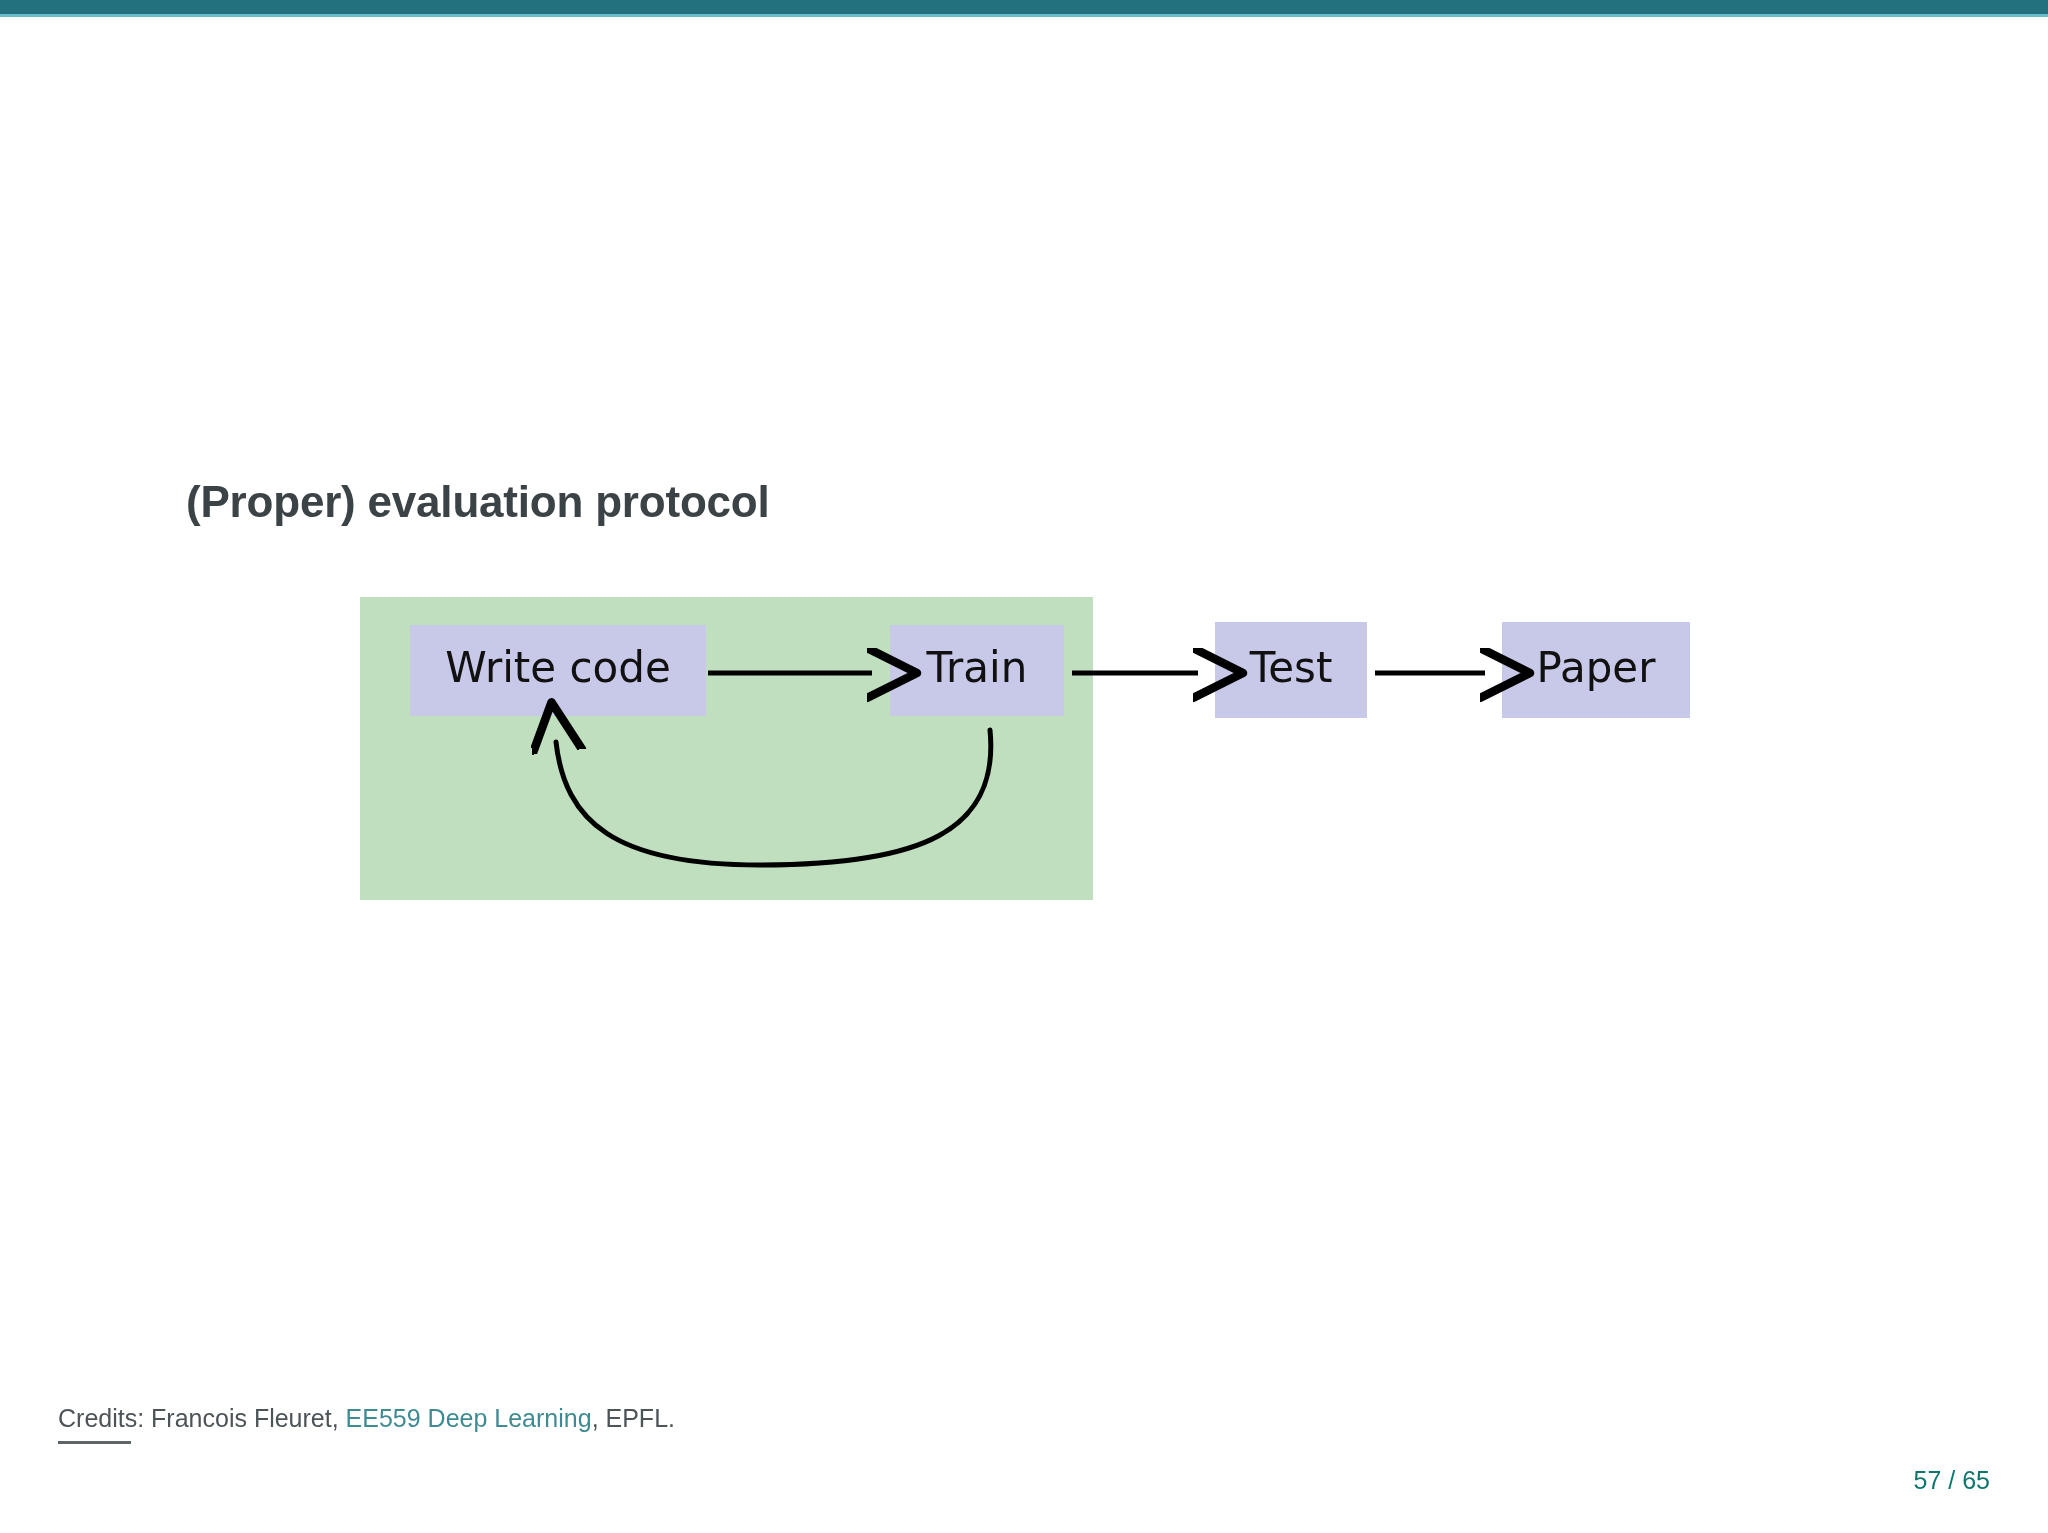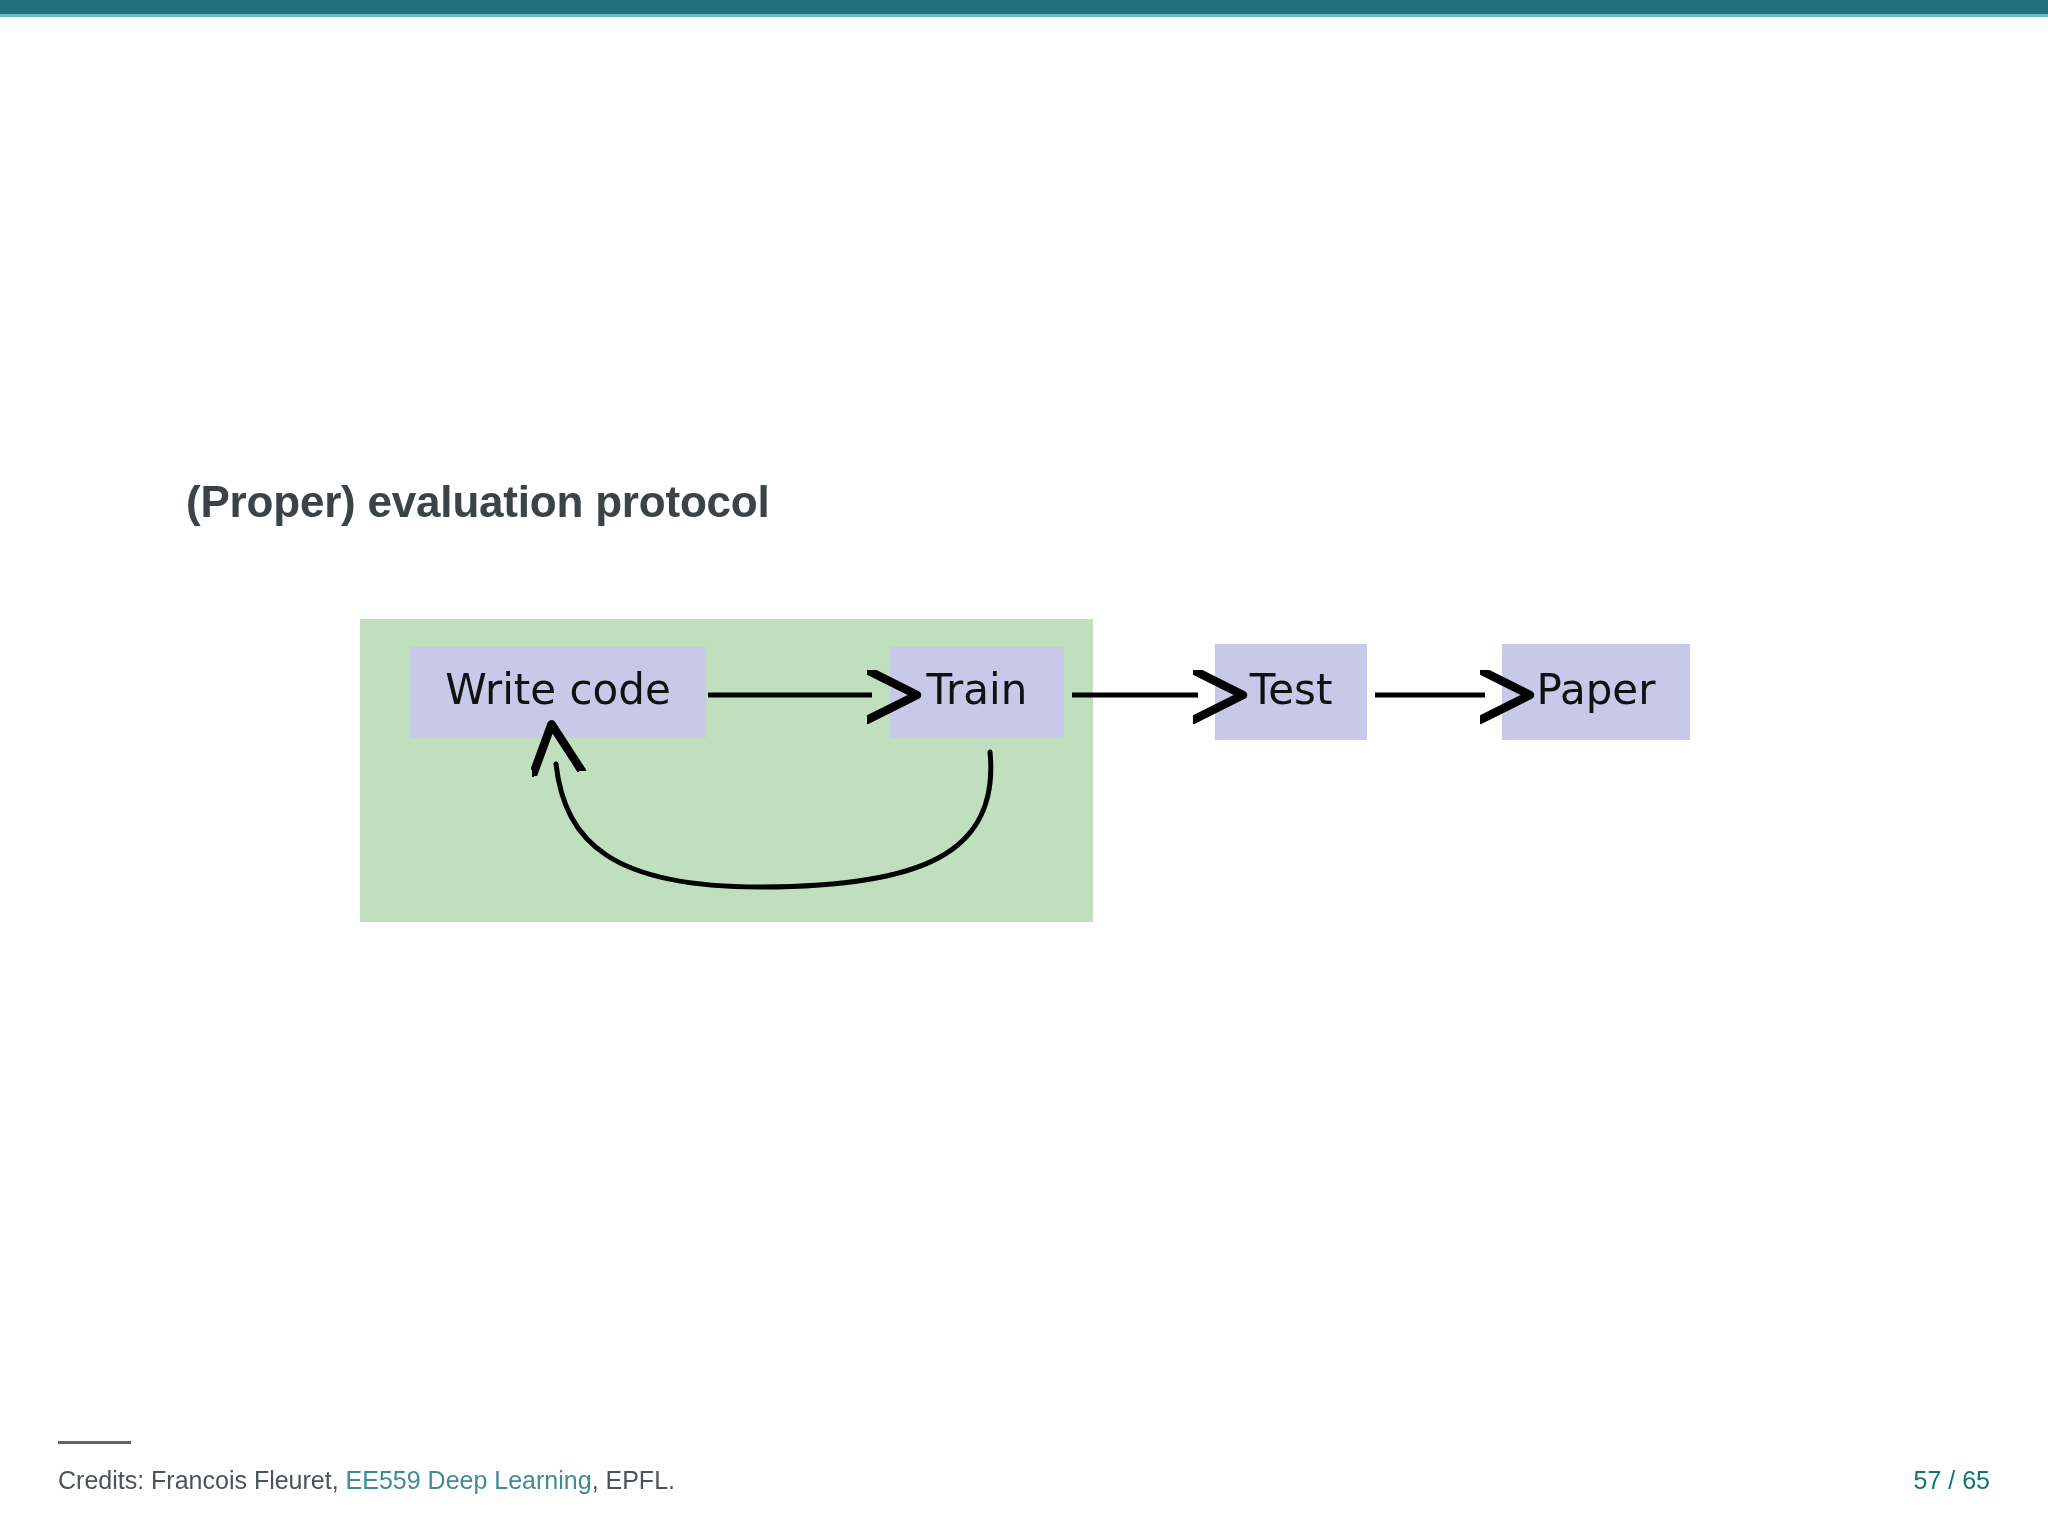--- a/index.html
+++ b/index.html
@@ -48,21 +48,21 @@
     font-weight: bold;
     color: #3b4347;
     letter-spacing: -0.2px;
     white-space: nowrap;
   }
 
   
   .figure {
     position: absolute;
     left: 360px;
-    top: 619px;
+    top: 597px;
     width: 1360px;
     height: 310px;
   }
   .figure svg { display: block; }
 
   
   .body-text {
     position: absolute;
     left: 186px;
     top: 964px;
@@ -77,21 +77,21 @@
     position: absolute;
     left: 58px;
     top: 1441px;
     width: 73px;
     height: 3px;
     background: #5d6569;
   }
   .footer-credits {
     position: absolute;
     left: 58px;
-    top: 1466px;
+    top: 1404px;
     font-size: 25px;
     color: #4d5457;
     white-space: nowrap;
     text-align: right;
   }
   .footer-credits .link {
     color: #3f8b94;
   }
   .page-number {
     position: absolute;

